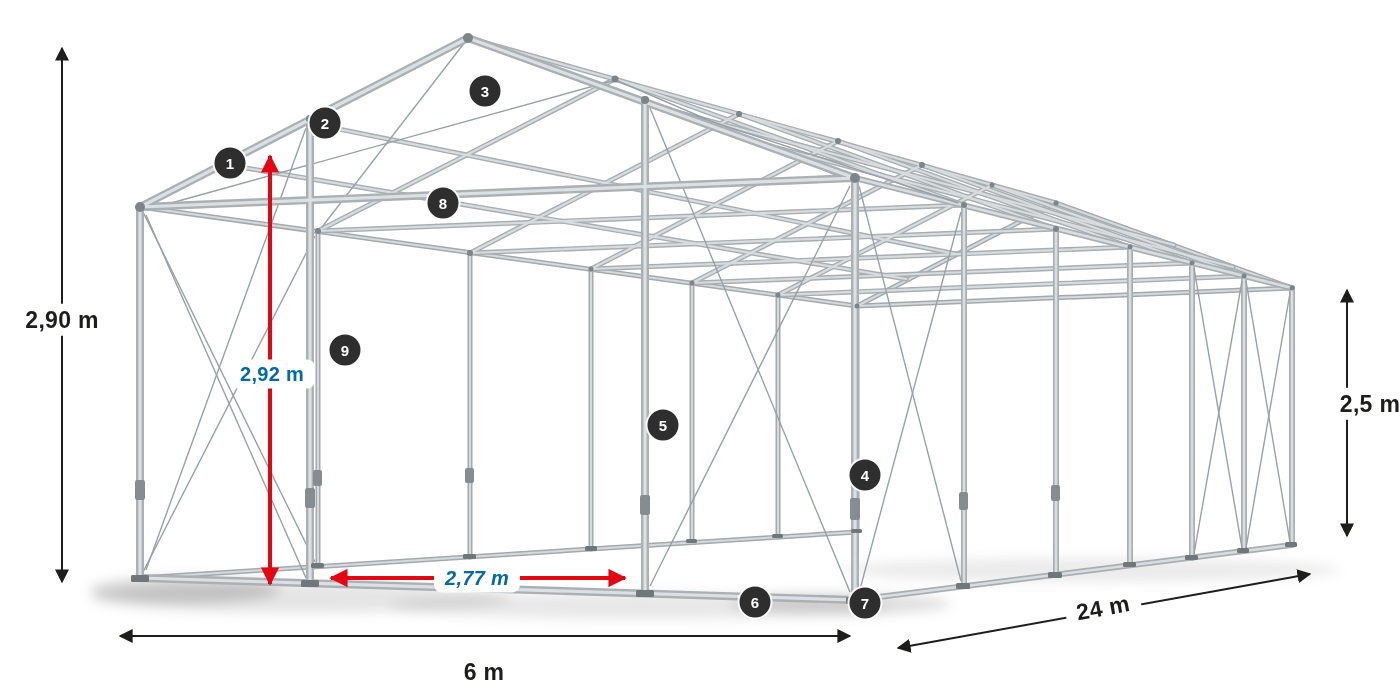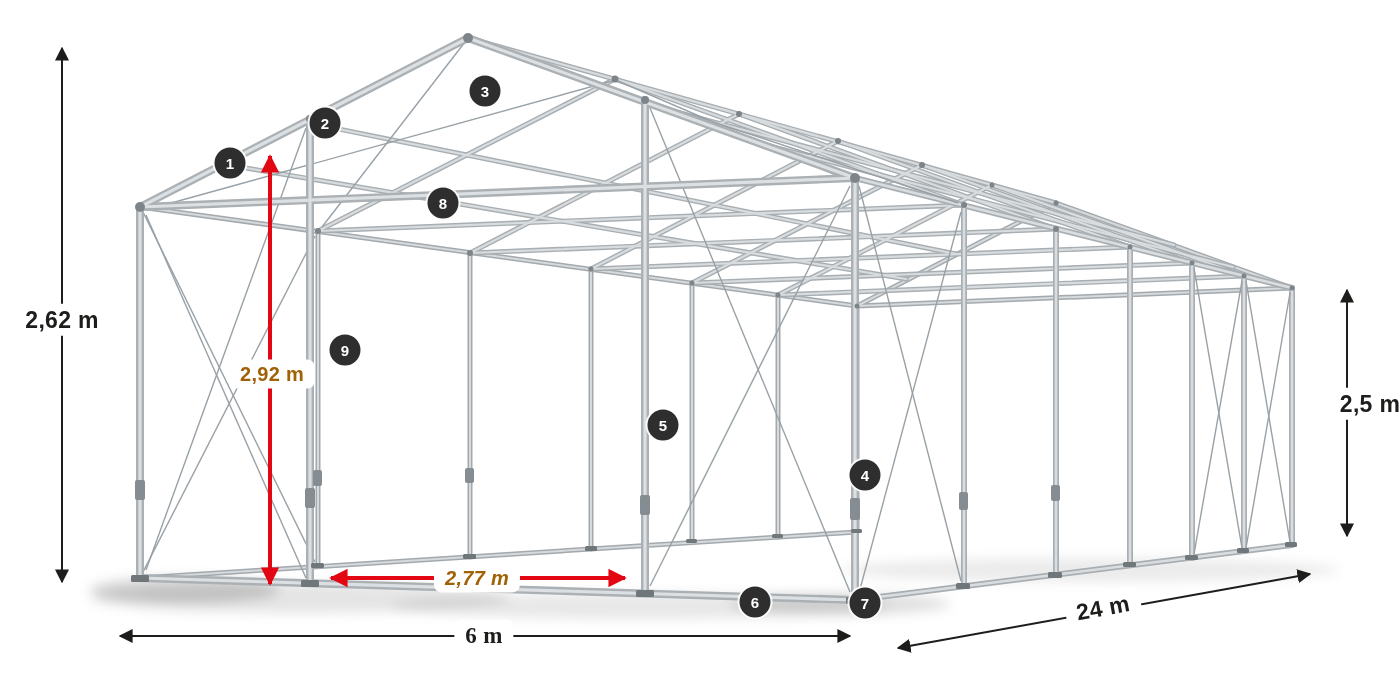--- a/index.html
+++ b/index.html
@@ -7,21 +7,21 @@
     position:relative; width:1400px; height:700px; background:#ffffff;
     font-family:"Liberation Sans", sans-serif; overflow:hidden;
   }
   .stage svg { position:absolute; left:0; top:0; }
   .dim-label {
     position:absolute; transform:translate(-50%,-50%);
     background:#ffffff; padding:3px 11px; border-radius:8px;
     font-weight:bold; font-size:23px; color:#1d1d1b;
     white-space:nowrap; line-height:1.15; letter-spacing:0.3px;
   }
-  .dim-label.red { color:#a16207; font-size:20px; }
+  .dim-label.red { color:#0369a1; font-size:20px; }
   .dim-label.rot { transform:translate(-50%,-50%) rotate(-10.5deg); }
   .badge {
     position:absolute; transform:translate(-50%,-50%);
     width:31px; height:31px; border-radius:50%;
     background:#2e2e2e; color:#ffffff;
     font-weight:bold; font-size:15px;
     display:flex; align-items:center; justify-content:center;
     box-shadow:0 0 0 2px rgba(255,255,255,0.9);
   }
 </style>
@@ -212,24 +212,24 @@
         <line x1="898" y1="648" x2="1310" y2="574" marker-start="url(#mB)" marker-end="url(#mB)"></line>
         <line x1="1347" y1="290" x2="1347" y2="536" marker-start="url(#mB)" marker-end="url(#mB)"></line>
       </g>
       <g stroke="#e30613" stroke-width="4">
         <line x1="270" y1="156" x2="270" y2="584" marker-start="url(#mR)" marker-end="url(#mR)"></line>
         <line x1="331" y1="578" x2="625" y2="578" marker-start="url(#mR)" marker-end="url(#mR)"></line>
       </g>
     </g>
   </svg>
 
-  <div class="dim-label" style="left:62px;  top:320px;">2,62 m</div>
+  <div class="dim-label" style="left:62px;  top:320px;">2,90 m</div>
   <div class="dim-label red" style="left:272px; top:374px;">2,92 m</div>
   <div class="dim-label red" style="left:477px; top:578px;font-style:italic;">2,77 m</div>
-  <div class="dim-label" style="left:484px; top:636px;font-family:Liberation Serif, serif;">6 m</div>
+  <div class="dim-label" style="left:484px; top:672px;">6 m</div>
   <div class="dim-label rot" style="left:1103px; top:608px;">24 m</div>
   <div class="dim-label" style="left:1370px; top:404px;">2,5 m</div>
 
   <div class="badge" style="left:230px; top:163px;">1</div>
   <div class="badge" style="left:325px; top:123px;">2</div>
   <div class="badge" style="left:485px; top:91px;">3</div>
   <div class="badge" style="left:865px; top:475px;">4</div>
   <div class="badge" style="left:663px; top:425px;">5</div>
   <div class="badge" style="left:755px; top:602px;">6</div>
   <div class="badge" style="left:865px; top:603px;">7</div>

